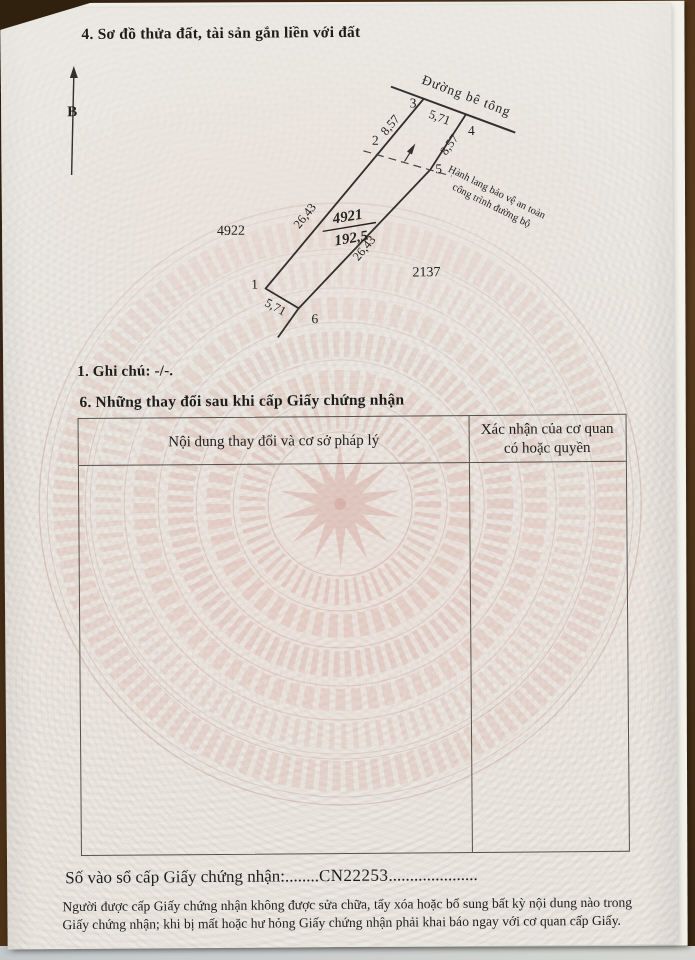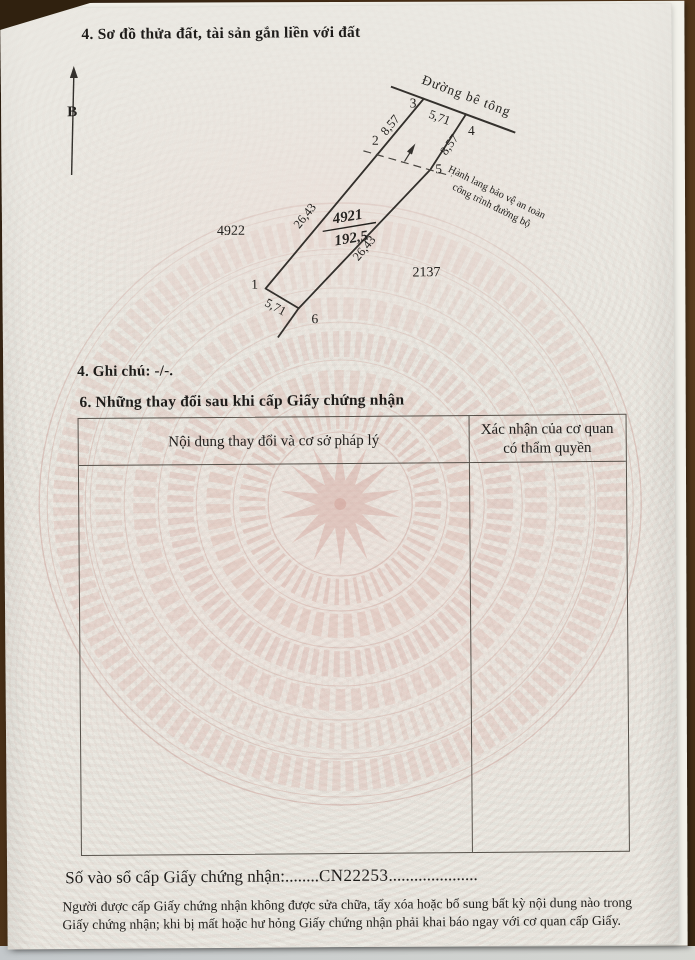--- a/index.html
+++ b/index.html
@@ -124,30 +124,30 @@
         <text class="parcel-no" x="0" y="18" text-anchor="middle">192,5</text>
       </g>
 
       <text class="neighbor-label" x="229" y="178" text-anchor="middle">4922</text>
       <text class="neighbor-label" x="424" y="221" text-anchor="middle">2137</text>
 
       <text class="corridor-label" transform="rotate(27 446 116)" x="446" y="116">Hành lang bảo vệ an toàn</text>
       <text class="corridor-label" transform="rotate(27 450 134)" x="450" y="134">công trình đường bộ</text>
     </svg>
 
-    <div class="sec-title" style="left:74px;top:355px;font-size:15px;">4. Ghi chú: -/-.</div>
+    <div class="sec-title" style="left:74px;top:355px;font-size:15px;">1. Ghi chú: -/-.</div>
     <div class="sec-title" style="left:76px;top:385px;">6. Những thay đổi sau khi cấp Giấy chứng nhận</div>
 
     <div class="table">
       <div class="divider"></div>
       <div class="header-row">
         <div class="th1">Nội dung thay đổi và cơ sở pháp lý</div>
         <div class="th2">
           <span>Xác nhận của cơ quan</span>
-          <span>có thẩm quyền</span>
+          <span>có hoặc quyền</span>
         </div>
       </div>
     </div>
 
     <div class="registry-line"><span>Số vào sổ cấp Giấy chứng nhận:</span><span>........</span><span class="num">CN22253</span><span>.....................</span></div>
 
     <div class="footer-note">
       <div>Người được cấp Giấy chứng nhận không được sửa chữa, tẩy xóa hoặc bổ sung bất kỳ nội dung nào trong</div>
       <div>Giấy chứng nhận; khi bị mất hoặc hư hỏng Giấy chứng nhận phải khai báo ngay với cơ quan cấp Giấy.</div>
     </div>

